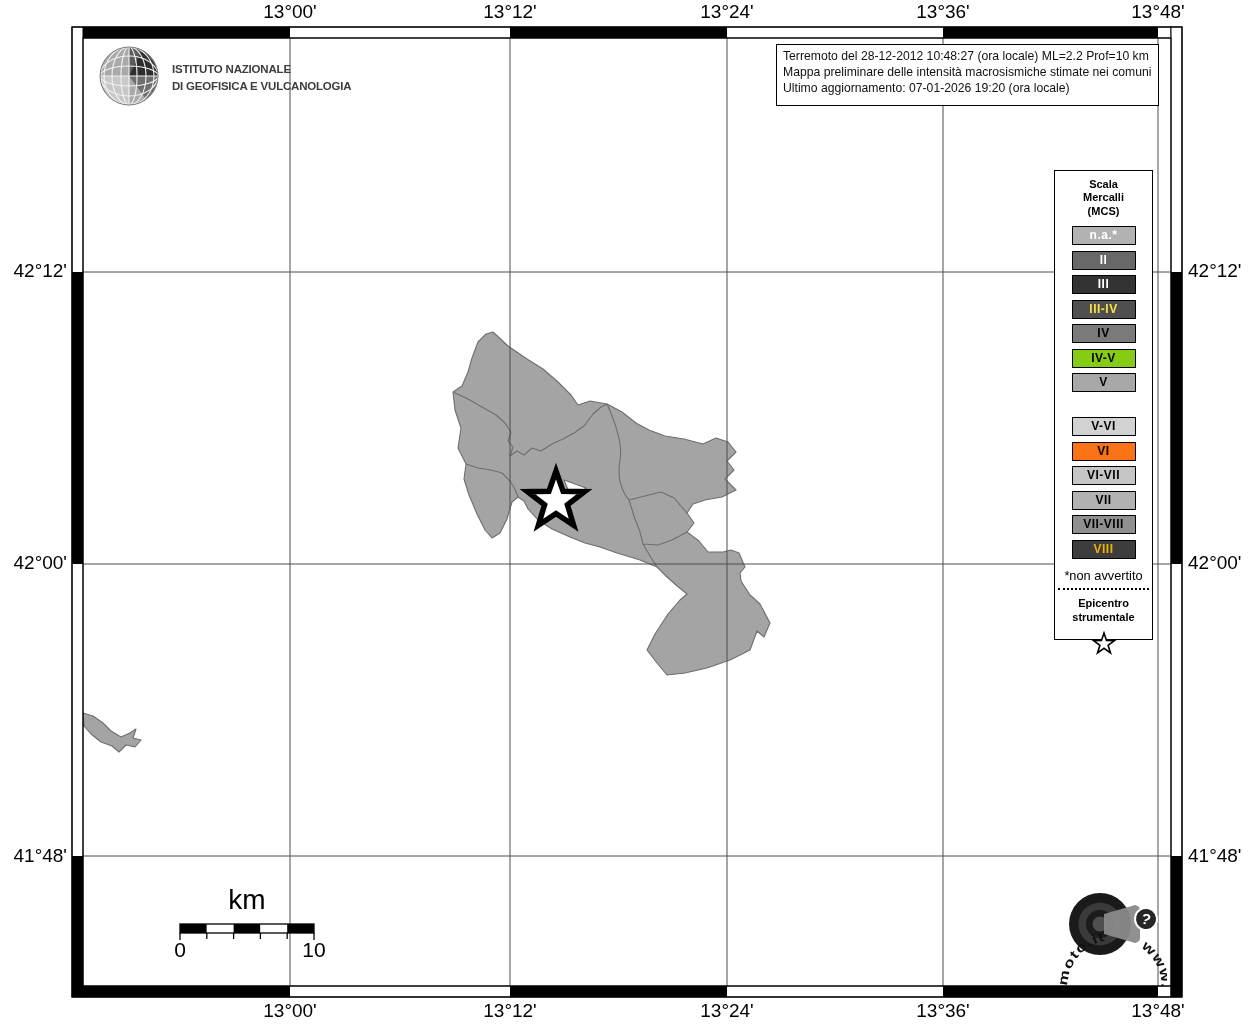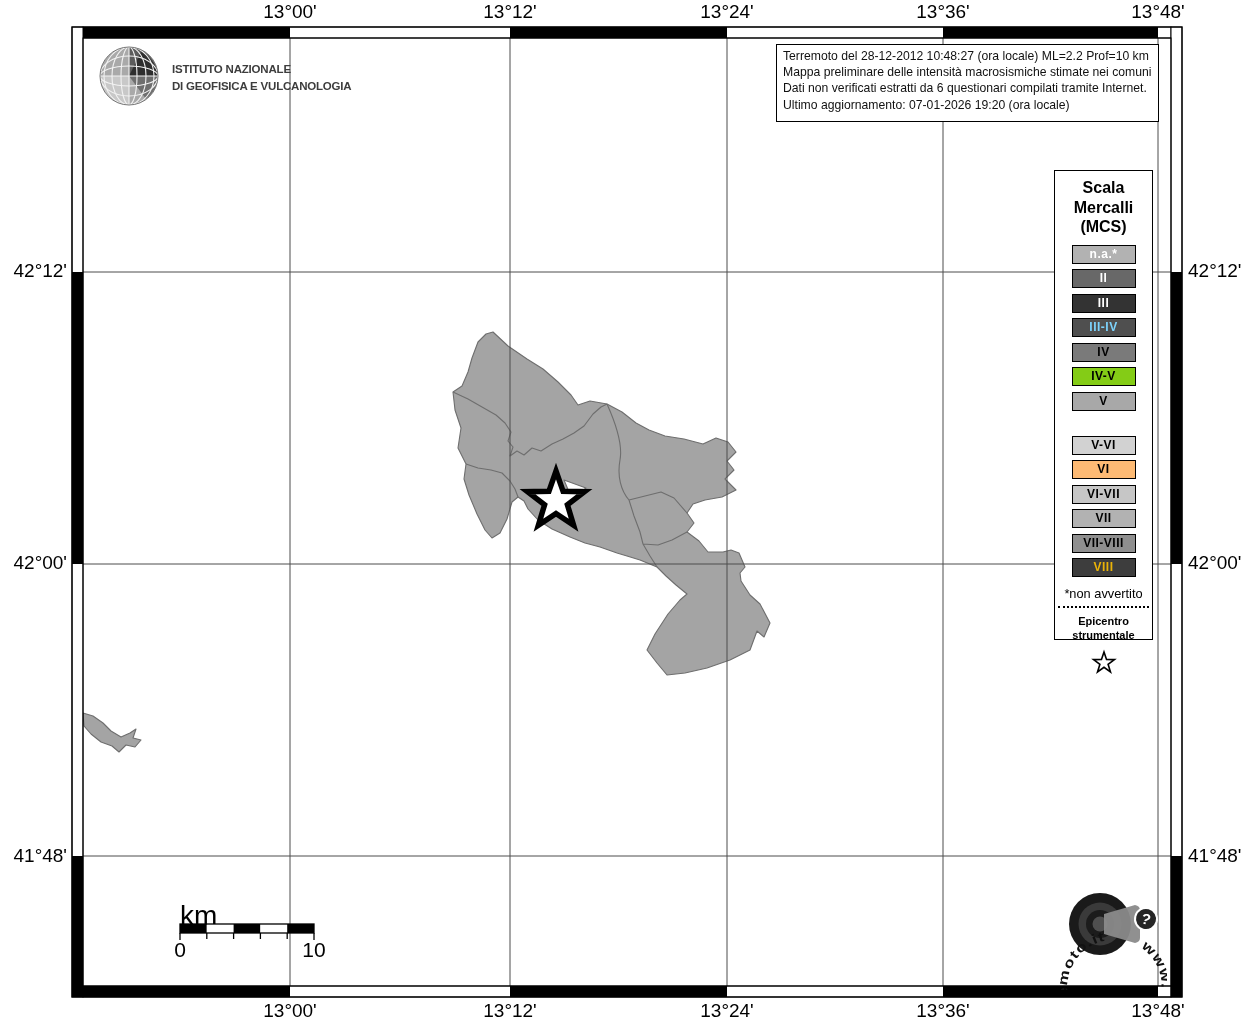--- a/index.html
+++ b/index.html
@@ -24,30 +24,30 @@
   
   .ingv-text{
     position:absolute;left:172px;top:61px;font-size:11.5px;font-weight:bold;
     color:#3d3d3d;letter-spacing:-0.2px;line-height:1.5;white-space:pre-line;
   }
   
   .legend{
     position:absolute;left:1054px;top:170px;width:99px;height:470px;box-sizing:border-box;
     background:#fff;border:1px solid #000;text-align:center;padding-top:7px;
   }
-  .legend-title{font-weight:bold;font-size:16px;line-height:1.22;white-space:pre-line;margin-bottom:8px;text-align:center;}
+  .legend-title{font-weight:bold;font-size:11px;line-height:1.22;white-space:pre-line;margin-bottom:8px;text-align:center;}
   .legend-item{
     width:62px;height:17px;line-height:17px;margin:0 auto 5.5px;border:1px solid #000;
     font-weight:bold;font-size:12px;letter-spacing:0.5px;
   }
   .legend-footnote{font-size:12.8px;margin:9px 0 5px;}
   .legend-sep{border-top:2px dotted #000;margin:0 3px 6px;}
   .legend-epicenter{font-weight:bold;font-size:11px;line-height:1.3;white-space:pre-line;margin-bottom:5px;}
   
-  .km-label{position:absolute;left:180px;top:884px;width:134px;font-size:28px;margin-top:16px;}
+  .km-label{position:absolute;left:180px;top:884px;width:134px;text-align:center;font-size:28px;}
   .scale-num{position:absolute;top:938px;font-size:21px;text-align:center;}
 </style>
 </head>
 <body>
 
 <svg class="abs" style="left:0;top:0" width="1256" height="1024" viewBox="0 0 1256 1024">
 
   <g style="stroke-width: 1.1; stroke-linejoin: round; fill: rgb(164, 164, 164); stroke: rgb(110, 110, 110);">
     <path d="
       M493,332 L508,346 L527,359 L543,369 L558,382 L571,395 L578,405
@@ -153,37 +153,36 @@
     </g>
   </g>
   <circle cx="33" cy="32" r="29" fill="none" stroke="#777" stroke-width="1"></circle>
 </svg>
 <div class="ingv-text">ISTITUTO NAZIONALE
 DI GEOFISICA E VULCANOLOGIA</div>
 
 <div class="info-box">
   <div>Terremoto del 28-12-2012 10:48:27 (ora locale) ML=2.2 Prof=10 km</div>
   <div>Mappa preliminare delle intensità macrosismiche stimate nei comuni</div>
-  <div>Dati non verificati estratti da 6 questionari compilati tramite Internet.</div>
   <div>Ultimo aggiornamento: 07-01-2026 19:20 (ora locale)</div>
 </div>
 
 <div class="legend">
   <div class="legend-title">Scala
 Mercalli
 (MCS)</div>
   <div class="legend-item" style="background-color: rgb(178, 178, 178); color: rgb(255, 255, 255);">n.a.*</div>
   <div class="legend-item" style="background-color: rgb(104, 104, 104); color: rgb(255, 255, 255);">II</div>
   <div class="legend-item" style="background-color: rgb(51, 51, 51); color: rgb(255, 255, 255);">III</div>
-  <div class="legend-item" style="background-color: rgb(79, 79, 79); color: #7dd3fc;">III-IV</div>
+  <div class="legend-item" style="background-color: rgb(79, 79, 79); color: #fde047;">III-IV</div>
   <div class="legend-item" style="background-color: rgb(122, 122, 122); color: #000000;">IV</div>
   <div class="legend-item" style="background-color: #84cc16; color: rgb(0, 0, 0);">IV-V</div>
   <div class="legend-item" style="background-color: rgb(168, 168, 168); color: rgb(0, 0, 0);">V</div>
   <div class="legend-item" style="background-color: rgb(210, 210, 210); color: rgb(0, 0, 0); margin-top: 25px;">V-VI</div>
-  <div class="legend-item" style="background-color: #fdba74; color: rgb(0, 0, 0);">VI</div>
+  <div class="legend-item" style="background-color: #f97316; color: rgb(0, 0, 0);">VI</div>
   <div class="legend-item" style="background-color: rgb(198, 198, 198); color: rgb(0, 0, 0);">VI-VII</div>
   <div class="legend-item" style="background-color: rgb(178, 178, 178); color: rgb(0, 0, 0);">VII</div>
   <div class="legend-item" style="background-color: rgb(143, 143, 143); color: rgb(0, 0, 0);">VII-VIII</div>
   <div class="legend-item" style="background-color: rgb(61, 61, 61); color: #eab308;">VIII</div>
   <div class="legend-footnote">*non avvertito</div>
   <div class="legend-sep"></div>
   <div class="legend-epicenter">Epicentro
 strumentale</div>
   <svg width="28" height="28" viewBox="0 0 28 28" style="margin:2px auto 0;display:block">
     <path fill="#fff" stroke="#000" stroke-width="1.6" stroke-miterlimit="10" d="M14,4 L16.53,11.52 L24.46,11.6 L18.09,16.33 L20.47,23.9 L14,19.3

